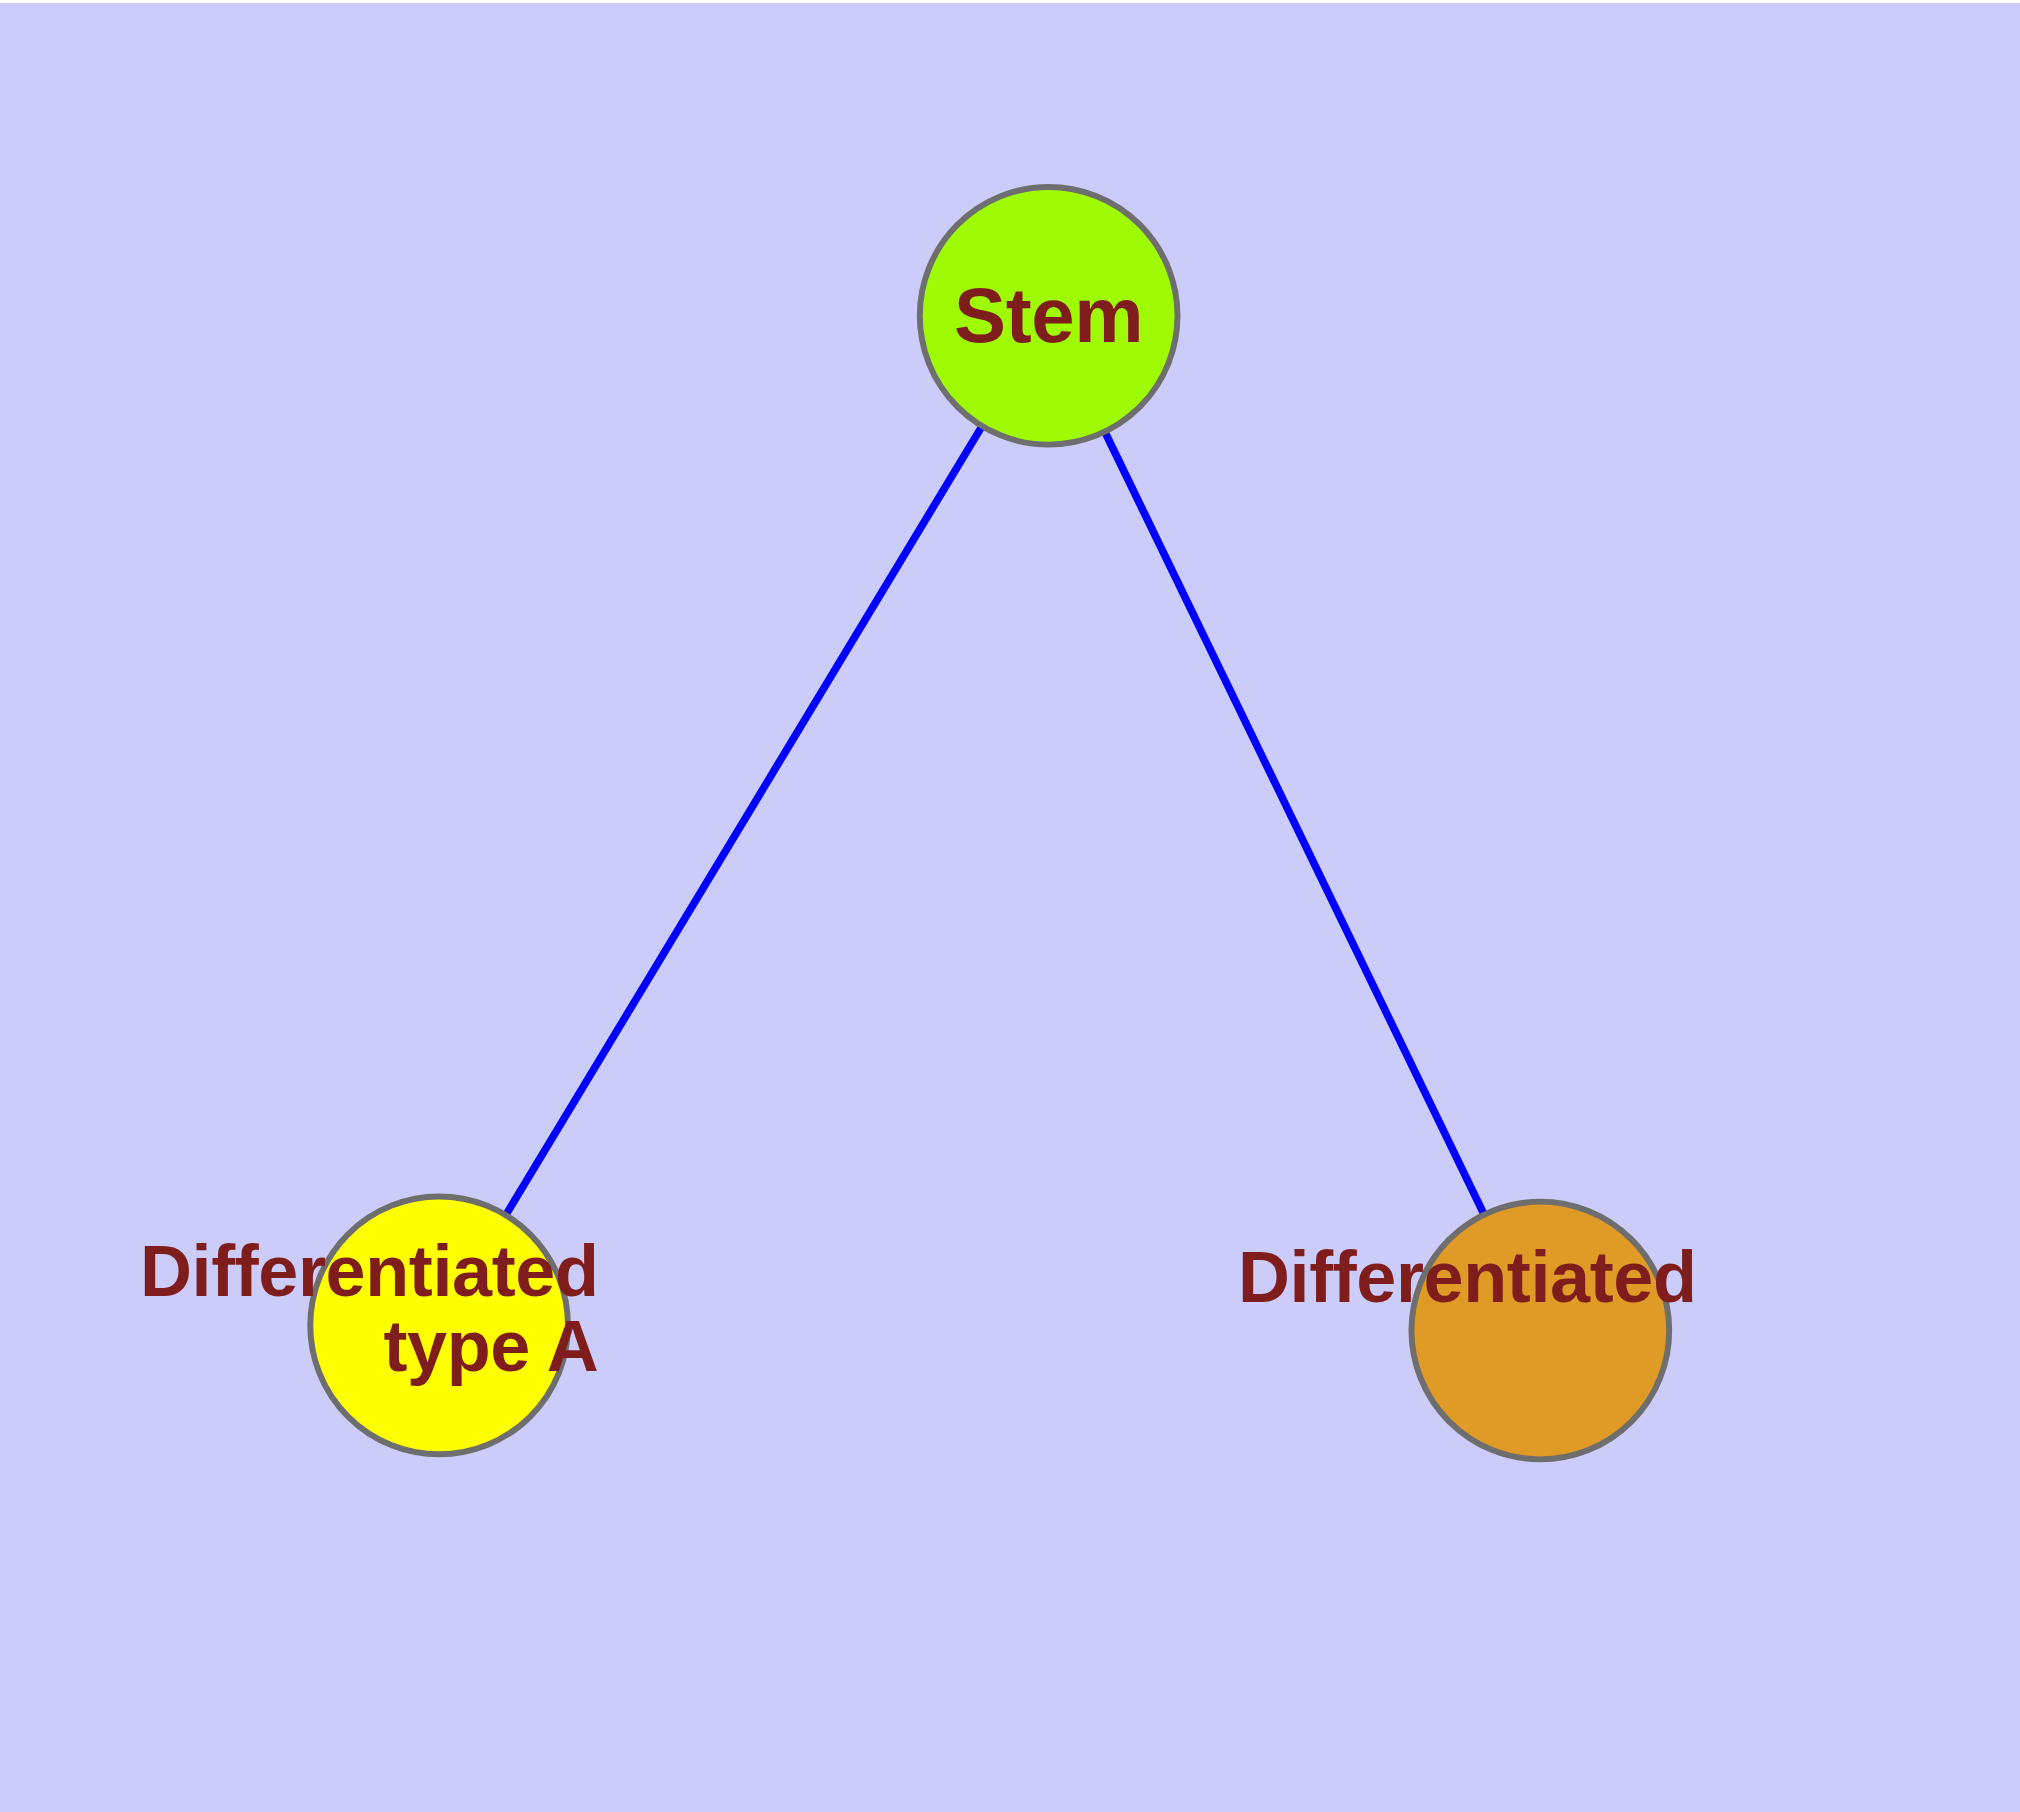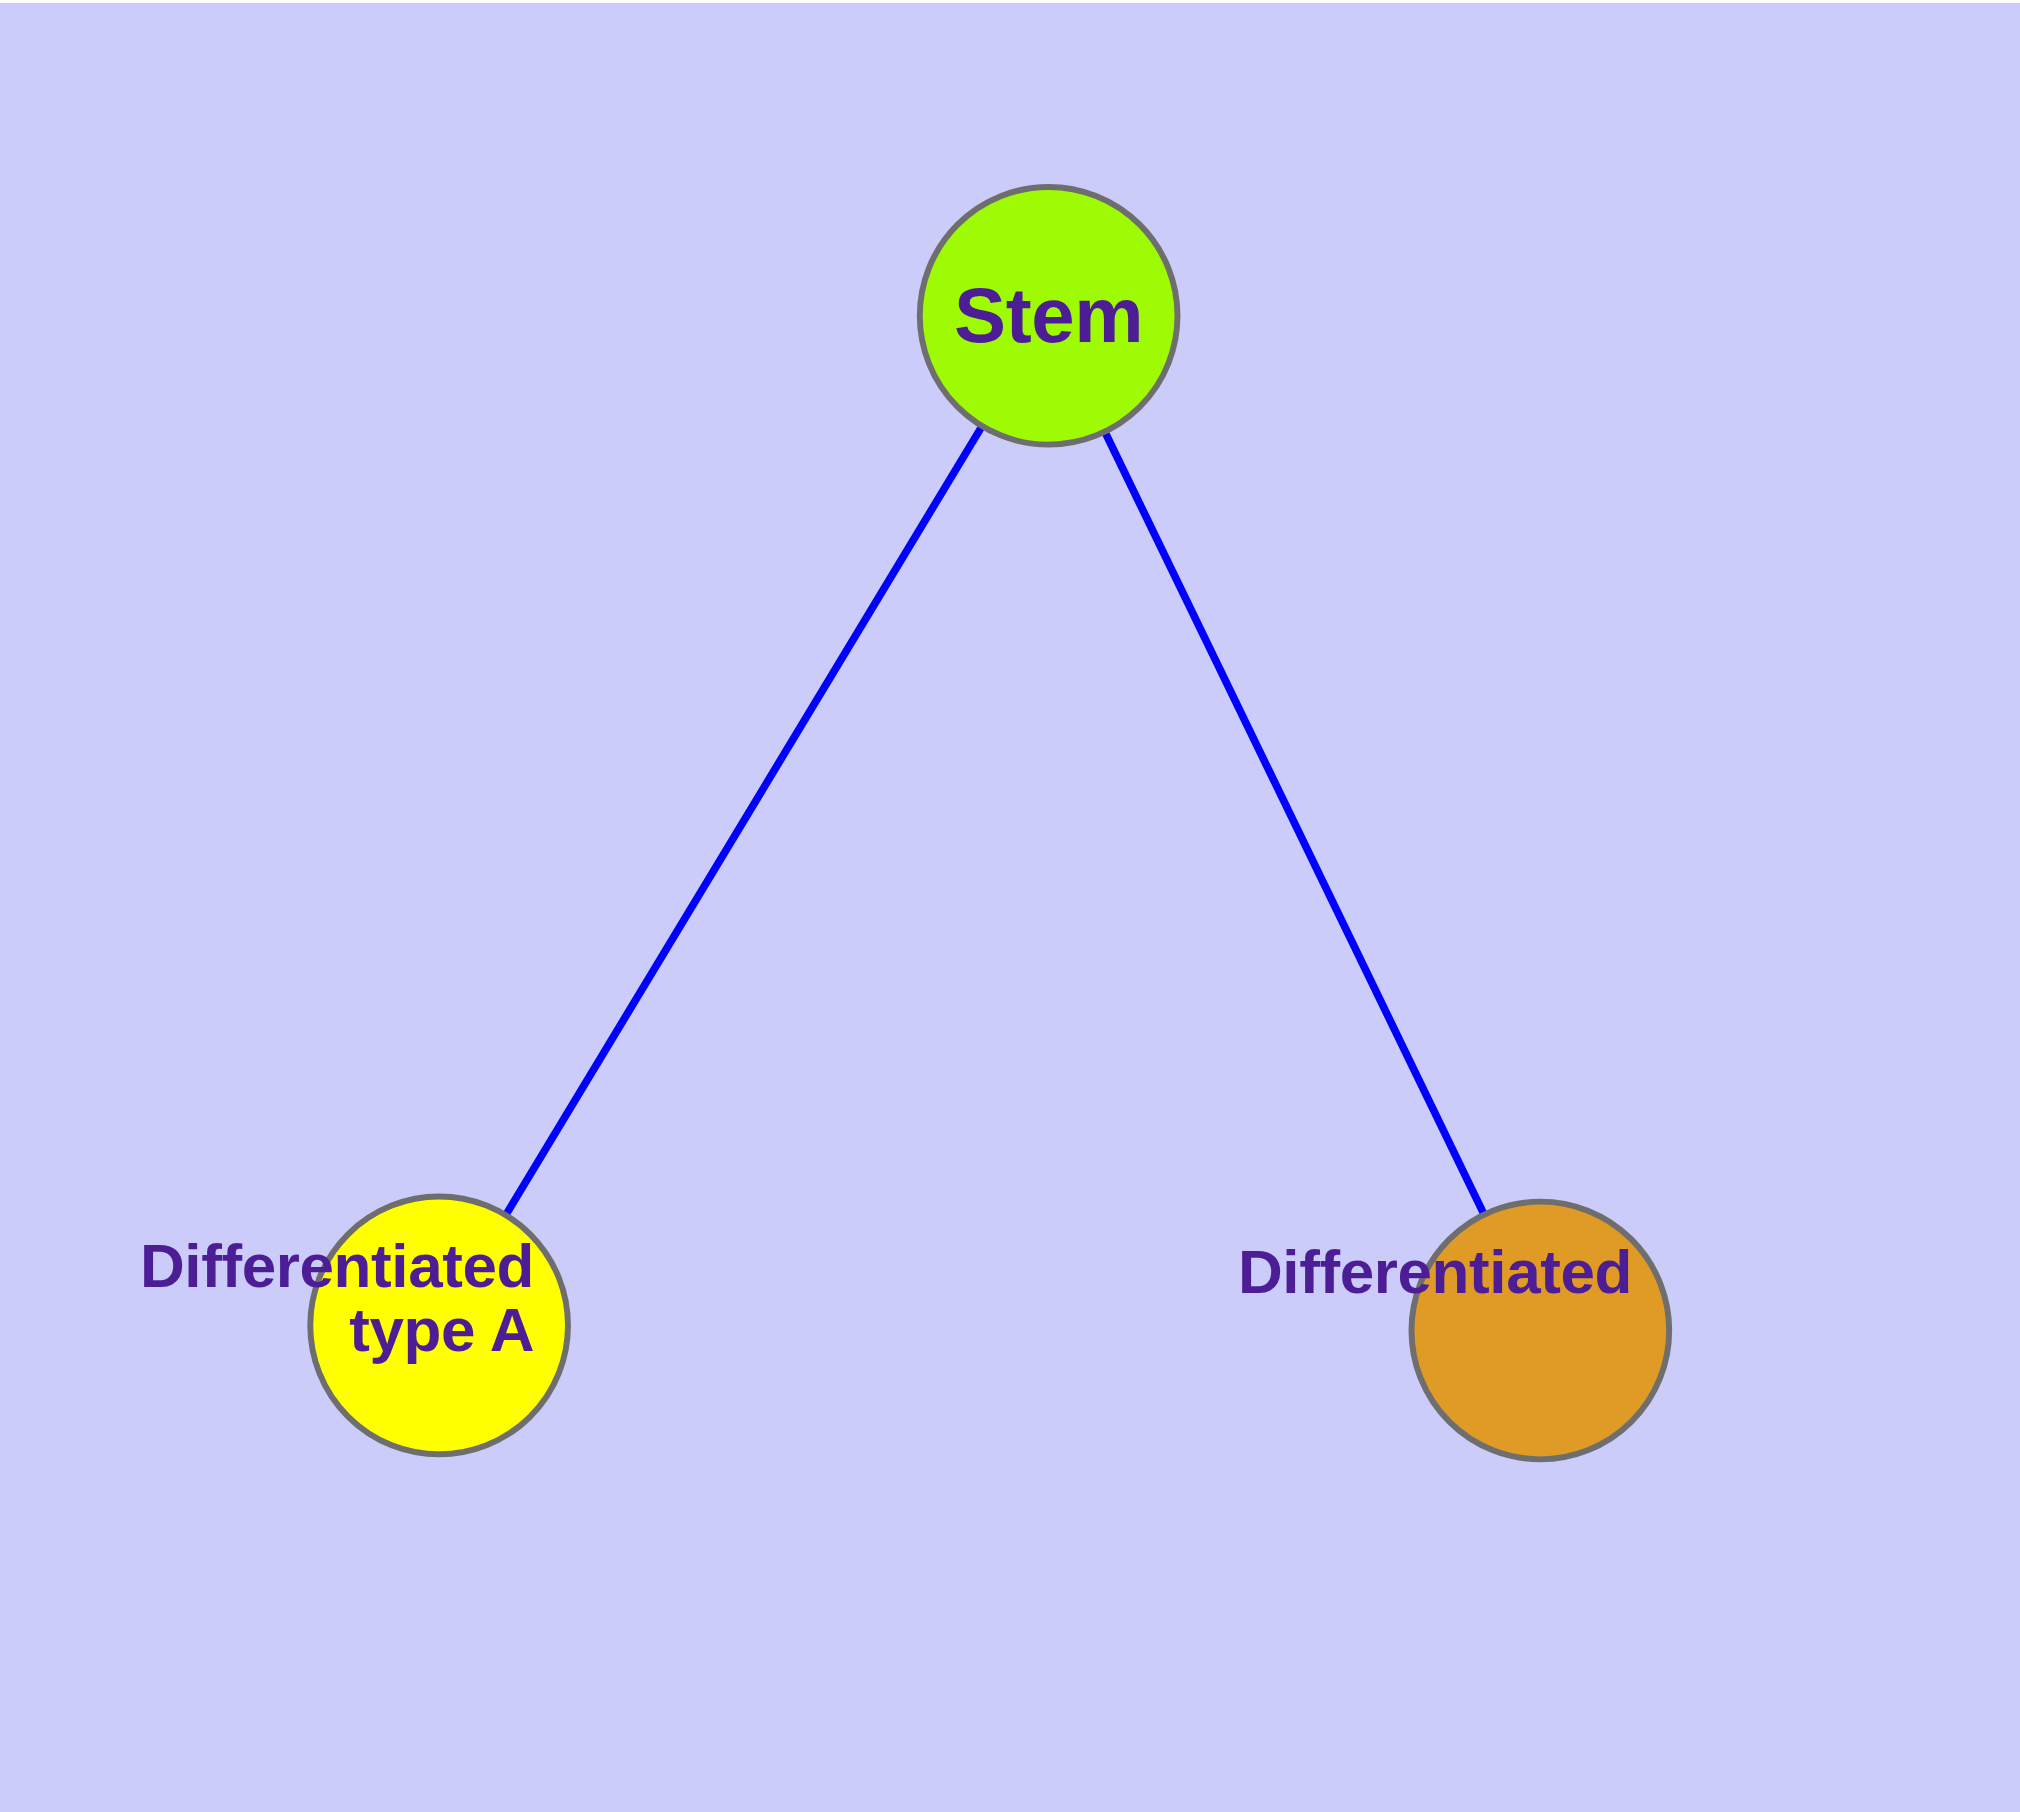--- a/index.html
+++ b/index.html
@@ -29,31 +29,31 @@
     left: 0;
     top: 0;
     width: 2021px;
     height: 1809px;
     display: block;
   }
   .node-label {
     position: absolute;
     text-align: center;
     font-weight: bold;
-    color: #4c1d95;
+    color: #7f1d1d;
     line-height: 1.03;
     white-space: nowrap;
     letter-spacing: -0.4px;
     pointer-events: none;
   }
   .label-stem {
     font-size: 78px;
   }
   .label-leaf {
-    font-size: 62px;
+    font-size: 72px;
   }
 </style>
 </head>
 <body>
 
 <div id="canvas">
   <div id="plot-area">
     <svg id="graph-svg" viewBox="0 0 2384 2134" preserveAspectRatio="none">
       <g id="edges-layer">
           <line x1="1158.4434507936494" y1="499.1263561957769" x2="596.5565492063506" y2="1429.873643804223" stroke="#0000ff" stroke-width="9" stroke-linecap="butt"></line>

